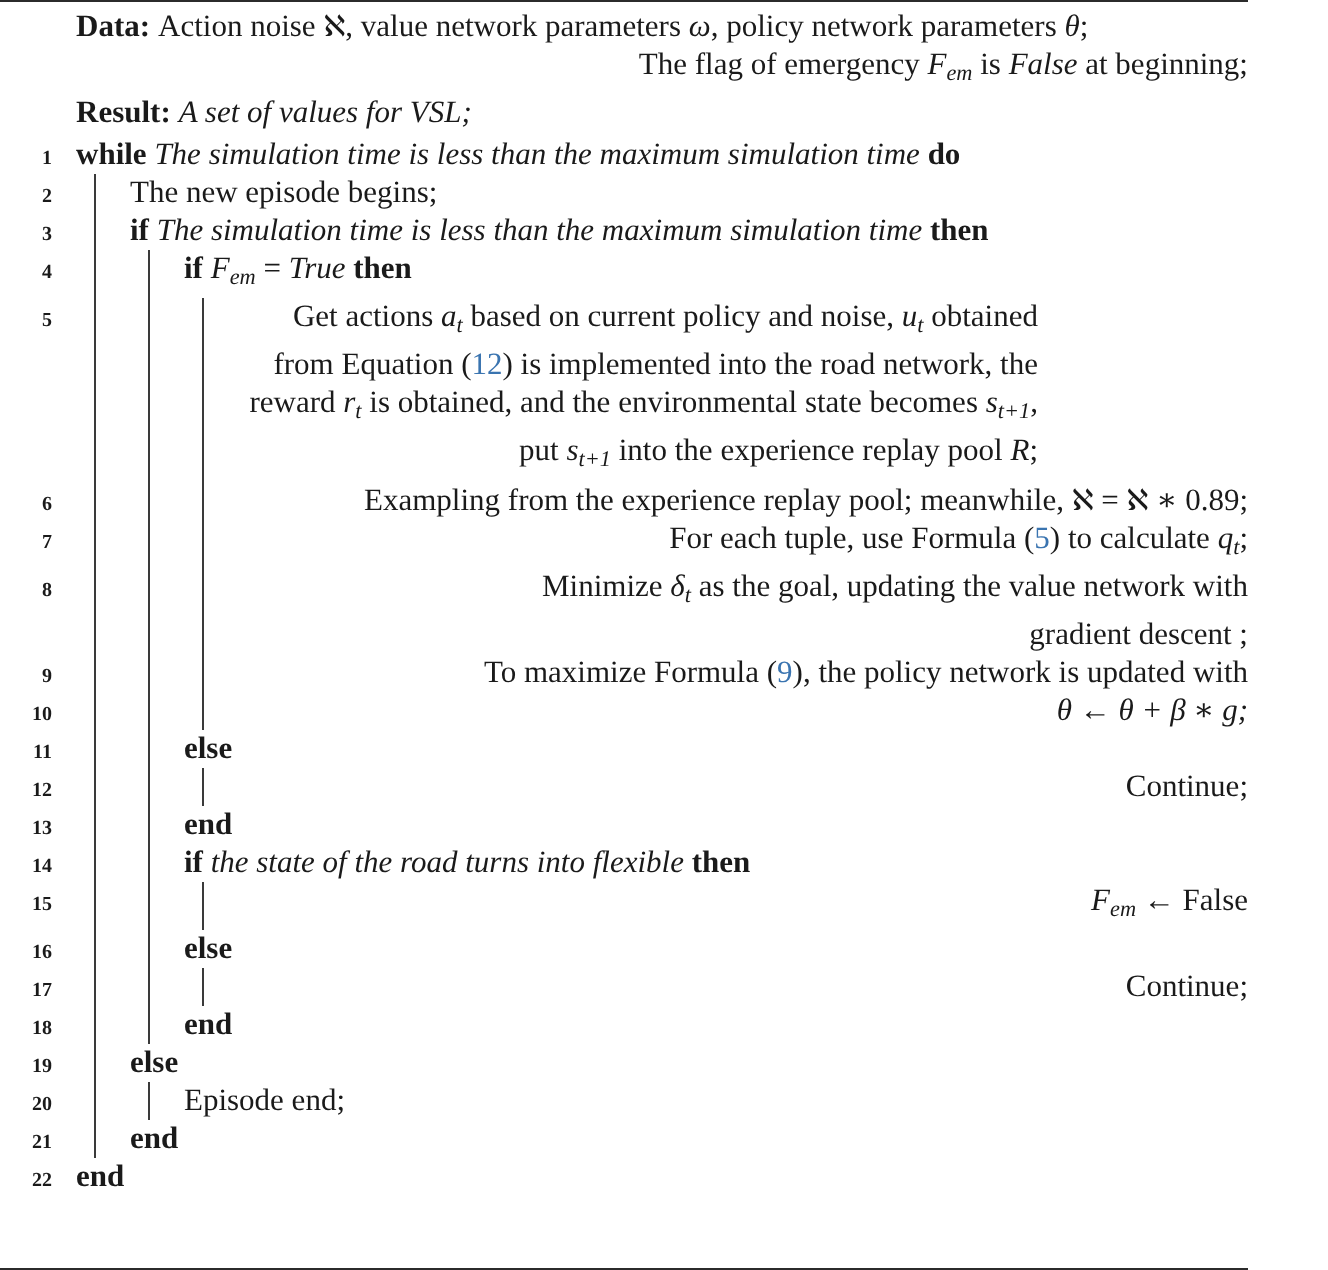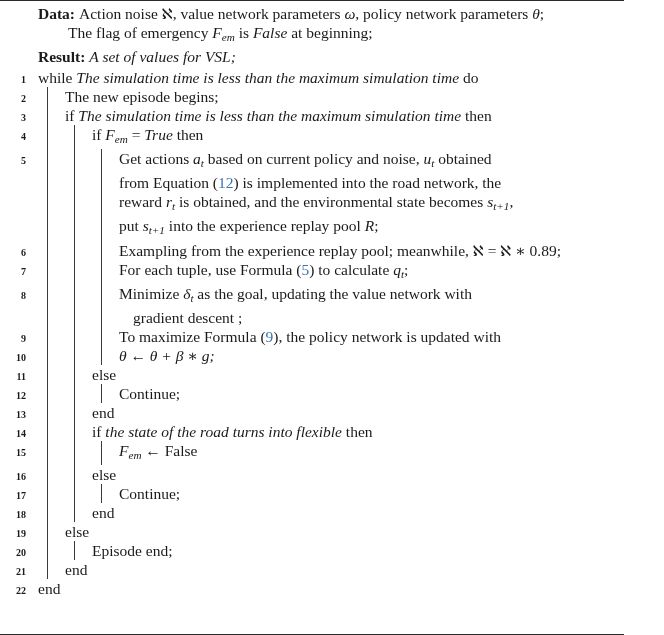--- a/index.html
+++ b/index.html
@@ -37,21 +37,21 @@
   }
 
   
   .hdr {
     font-size: 15.5px;
     line-height: 19px;
     padding-left: 38px;
     white-space: nowrap;
   }
   .hdr .kw { font-weight: bold; }
-  .hdr-cont { padding-left: 68px; }
+  .hdr-cont { padding-left: 68px; text-align: right; }
 
   
   .line {
     position: relative;
     min-height: 19px;
     font-size: 15.5px;
     line-height: 19px;
   }
   .num {
     position: absolute;
@@ -67,42 +67,42 @@
   .txt {
     display: block;
     white-space: nowrap;
   }
   .wrap { white-space: normal; }
 
   
   .d0 > .txt { margin-left: 38px; }
   .d1 > .txt { margin-left: 65px; }
   .d2 > .txt { margin-left: 92px; }
-  .d3 > .txt { margin-left: 119px; }
+  .d3 > .txt { margin-left: 119px; text-align: right; }
 
   
   .bars {
     position: absolute;
     top: 0;
     bottom: 0;
     left: 0;
     pointer-events: none;
   }
   .bar {
     position: absolute;
     top: 0;
     bottom: 0;
     width: 1px;
     background: #3a3a3a;
   }
   .bar.b1 { left: 47px; }
   .bar.b2 { left: 74px; }
   .bar.b3 { left: 101px; }
 
-  .kw   { font-weight: normal; }
+  .kw   { font-weight: bold; }
   .it   { font-style: italic; }
   .mathit { font-style: italic; font-family: "Liberation Serif", "DejaVu Serif", serif; }
   .ref  { color: #3a74b0; }
   .sub  { font-size: 0.72em; vertical-align: -0.28em; font-style: italic; }
   .aleph { font-family: "DejaVu Sans", sans-serif; font-size: 0.95em; }
 
   .cont-ind { display:inline-block; width: 14px; }
 </style>
 </head>
 <body>

